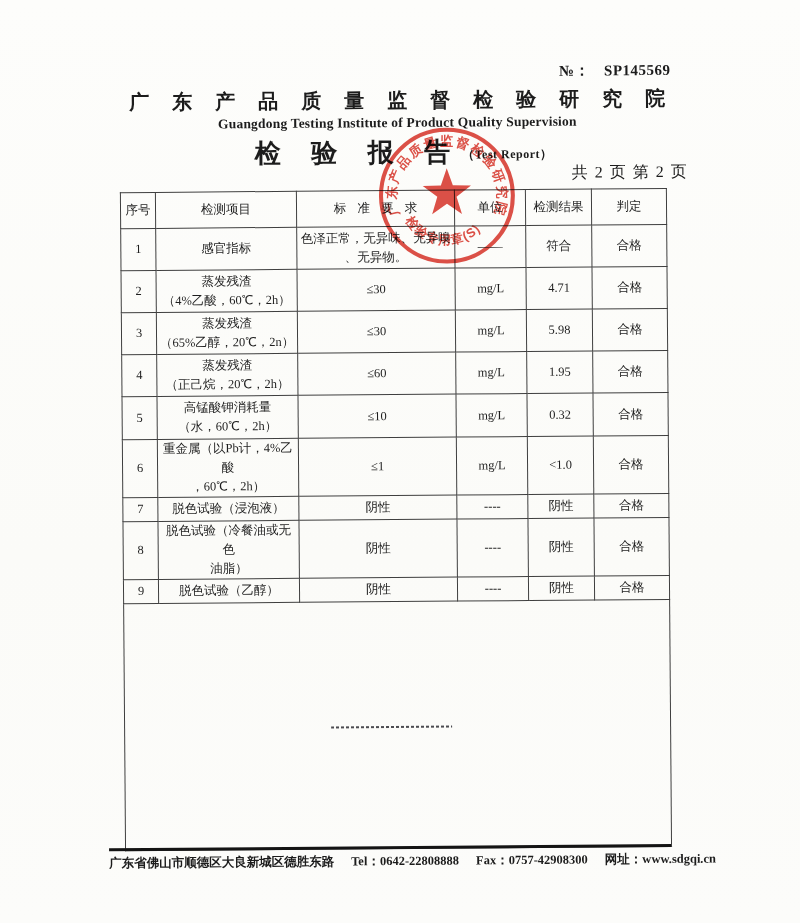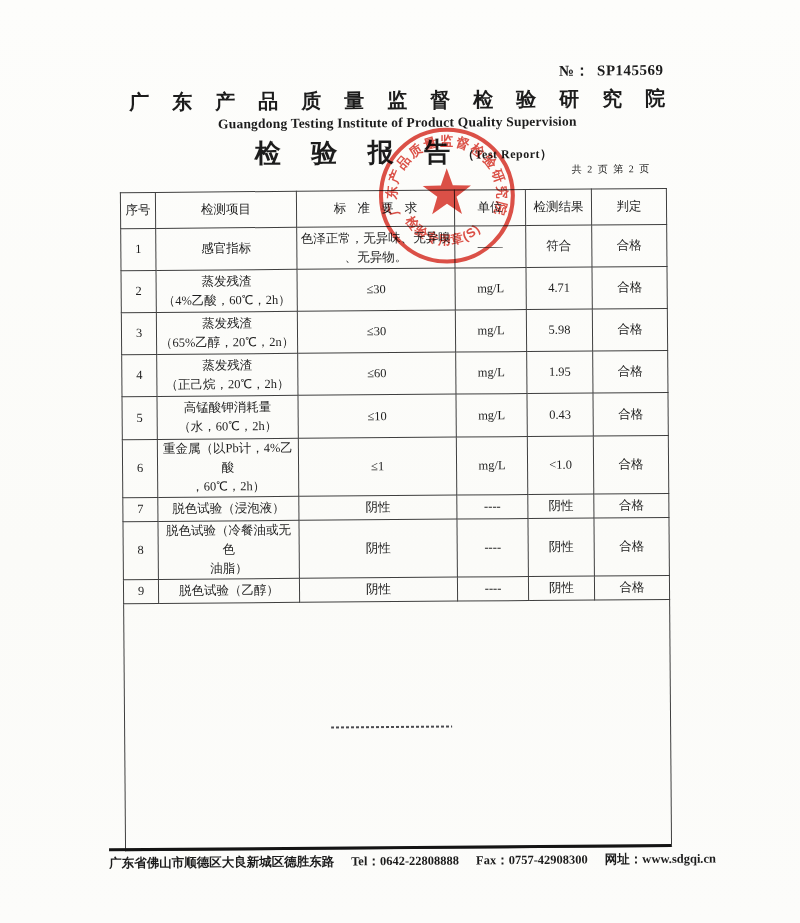--- a/index.html
+++ b/index.html
@@ -19,21 +19,21 @@
     position:absolute;inset:0;
     transform:rotate(-0.45deg);
     transform-origin:400px 460px;
   }
   
   .report-no{
     position:absolute;left:562px;top:63px;
     font-size:15px;font-weight:bold;letter-spacing:0.5px;
     white-space:nowrap;
   }
-  .report-no .num{margin-left:7px;}
+  .report-no .num{margin-left:14px;}
   .head-center{
     position:absolute;left:100px;top:87px;width:600px;
     text-align:center;
   }
   .inst-cn{
     font-size:20px;font-weight:bold;letter-spacing:9px;
     white-space:nowrap;text-indent:9px;
   }
   .inst-en{
     font-size:13.5px;font-weight:bold;margin-top:1px;
@@ -41,21 +41,21 @@
   }
   .report-title{
     margin-top:4px;font-size:26px;font-weight:bold;
     letter-spacing:12px;white-space:nowrap;text-indent:12px;
   }
   .report-title .en{
     font-size:12px;letter-spacing:0.5px;vertical-align:2px;
   }
   .page-info{
     position:absolute;left:574px;top:164px;
-    font-size:10px;letter-spacing:1.5px;white-space:nowrap;font-family:Liberation Serif, serif;
+    font-size:16px;letter-spacing:1.5px;white-space:nowrap;font-family:Liberation Serif, serif;
   }
   
   table.report{
     position:absolute;left:122px;top:190px;
     width:546px;border-collapse:collapse;table-layout:fixed;
     background:transparent;
   }
   table.report td, table.report th{
     border:1px solid #3f3f3f;
     font-size:12.5px;font-weight:normal;
@@ -179,21 +179,21 @@
         <td>合格</td>
       </tr>
       <tr class="tall5">
         <td>5</td>
         <td>
           <div>高锰酸钾消耗量</div>
           <div>（水，60℃，2h）</div>
         </td>
         <td>≤10</td>
         <td>mg/L</td>
-        <td>0.43</td>
+        <td>0.32</td>
         <td>合格</td>
       </tr>
       <tr class="tall6">
         <td>6</td>
         <td>
           <div>重金属（以Pb计，4%乙酸</div>
           <div>，60℃，2h）</div>
         </td>
         <td>≤1</td>
         <td>mg/L</td>

